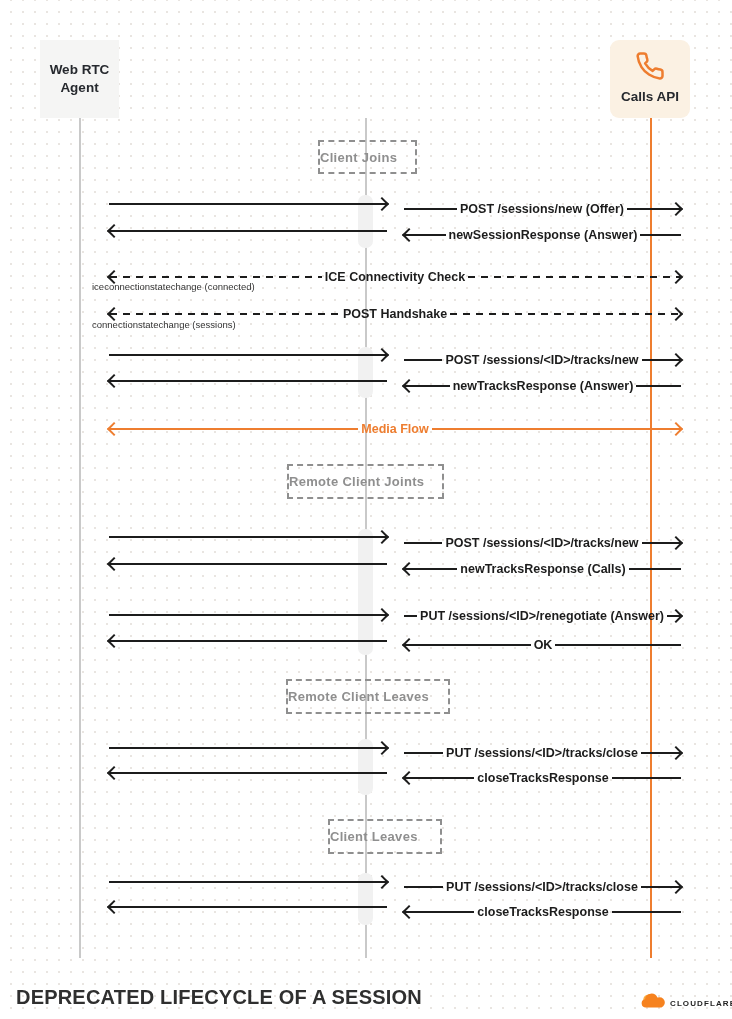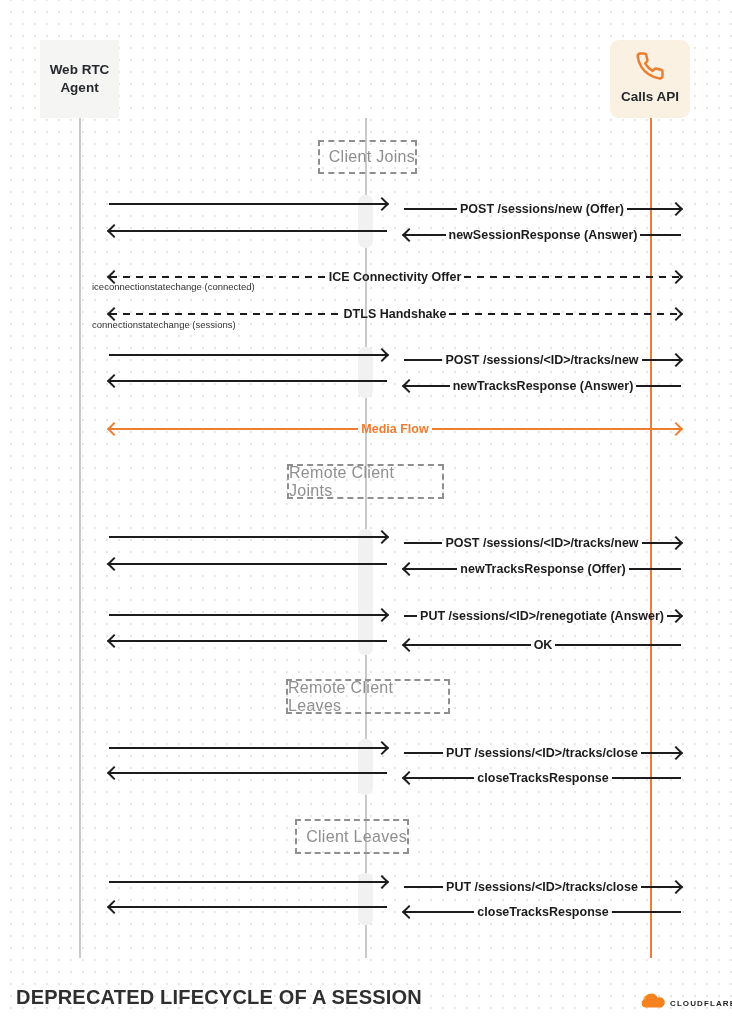--- a/index.html
+++ b/index.html
@@ -17,22 +17,22 @@
     font-weight:700;font-size:13.5px;color:#26292e;line-height:1.35;}
   .actor.calls{background:#fbf1e3;border-radius:9px;flex-direction:column;gap:7px;}
   .actor.calls svg{display:block;}
   
   .life{position:absolute;top:118px;width:2px;height:840px;background:#c9c9c9;z-index:1;}
   .life.orange{background:#ee7d2f;}
   
   .bar{position:absolute;left:358px;width:15px;background:#f1f1f1;border-radius:7px;z-index:2;}
   
   .phase{position:absolute;border:2px dashed #8f8f8f;color:#8f8f8f;
-    display:flex;align-items:center;justify-content:flex-end;
-    font-weight:400;font-size:16px;letter-spacing:.3px;z-index:3;background:transparent;}
+    display:flex;align-items:center;justify-content:flex-start;
+    font-weight:700;font-size:13px;letter-spacing:.3px;z-index:3;background:transparent;}
   
   .seg{position:absolute;display:flex;align-items:center;height:20px;z-index:4;margin-left:30px;}
   .l{height:2.5px;background:#1c1c1c;}
   .grow{flex:1;}
   .dash{height:2.5px;background:repeating-linear-gradient(90deg,#1c1c1c 0 7px,transparent 7px 13px);}
   .chR,.chL{width:8px;height:8px;border-top:2.5px solid #1c1c1c;border-right:2.5px solid #1c1c1c;flex:none;}
   .chR{transform:rotate(45deg);margin-left:-9px;}
   .chL{transform:rotate(-135deg);margin-right:-9px;}
   .ml{font-weight:700;font-size:12.5px;white-space:nowrap;padding:0 3px;color:#1c1c1c;}
   .seg.or .l{background:#ee7d2f;}
@@ -74,21 +74,21 @@
 
   <div class="phase" style="left:318px;top:140px;width:95px;height:30px">
     <span>Client Joins</span>
   </div>
   <div class="phase" style="left:287px;top:464px;width:153px;height:31px">
     <span>Remote Client Joints</span>
   </div>
   <div class="phase" style="left:286px;top:679px;width:160px;height:31px">
     <span>Remote Client Leaves</span>
   </div>
-  <div class="phase" style="left:295px;top:819px;width:110px;height:31px">
+  <div class="phase" style="left:328px;top:819px;width:110px;height:31px">
     <span>Client Leaves</span>
   </div>
 
   <div class="seg" style="left:79px;width:278px;top:194px">
       <div class="l grow"></div>
       <span class="chR"></span>
     </div>
   <div class="seg" style="left:374px;width:277px;top:199px">
       <div class="l grow"></div>
       <span class="ml">POST /sessions/new (Offer)</span>
@@ -103,30 +103,30 @@
   <div class="seg" style="left:374px;width:277px;top:225px">
       <span class="chL"></span>
       <div class="l grow"></div>
       <span class="ml">newSessionResponse (Answer)</span>
       <div class="l grow"></div>
     </div>
 
   <div class="seg" style="left:79px;width:572px;top:267px">
       <span class="chL"></span>
       <div class="dash grow"></div>
-      <span class="ml">ICE Connectivity Offer</span>
+      <span class="ml">ICE Connectivity Check</span>
       <div class="dash grow"></div>
       <span class="chR"></span>
     </div>
   <div class="sub" style="left:92px;top:281px">iceconnectionstatechange (connected)</div>
 
   <div class="seg" style="left:79px;width:572px;top:304px">
       <span class="chL"></span>
       <div class="dash grow"></div>
-      <span class="ml">DTLS Handshake</span>
+      <span class="ml">POST Handshake</span>
       <div class="dash grow"></div>
       <span class="chR"></span>
     </div>
   <div class="sub" style="left:92px;top:319px">connectionstatechange (sessions)</div>
 
   <div class="seg" style="left:79px;width:278px;top:345px">
       <div class="l grow"></div>
       <span class="chR"></span>
     </div>
   <div class="seg" style="left:374px;width:277px;top:350px">
@@ -166,21 +166,21 @@
       <span class="chR"></span>
     </div>
 
   <div class="seg" style="left:79px;width:278px;top:554px">
       <span class="chL"></span>
       <div class="l grow"></div>
     </div>
   <div class="seg" style="left:374px;width:277px;top:559px">
       <span class="chL"></span>
       <div class="l grow"></div>
-      <span class="ml">newTracksResponse (Offer)</span>
+      <span class="ml">newTracksResponse (Calls)</span>
       <div class="l grow"></div>
     </div>
 
   <div class="seg" style="left:79px;width:278px;top:605px">
       <div class="l grow"></div>
       <span class="chR"></span>
     </div>
   <div class="seg" style="left:374px;width:277px;top:606px">
       <div class="l grow"></div>
       <span class="ml">PUT /sessions/&lt;ID&gt;/renegotiate (Answer)</span>

